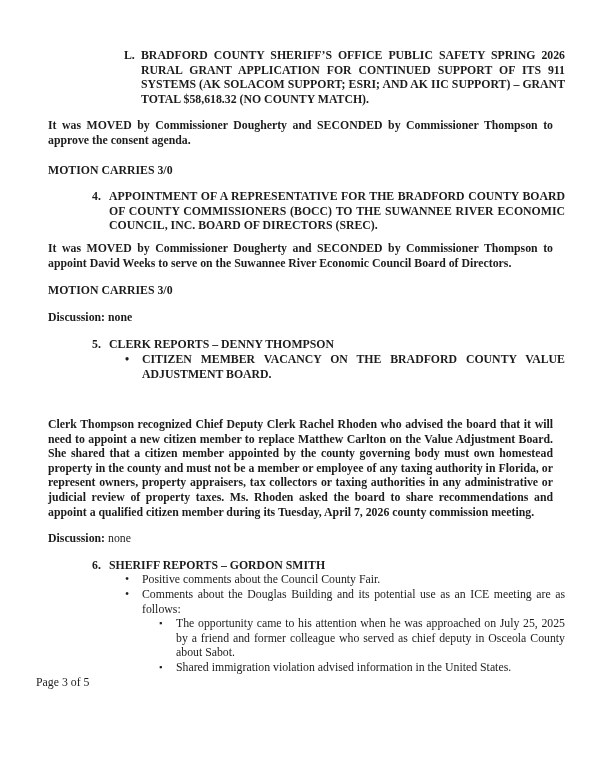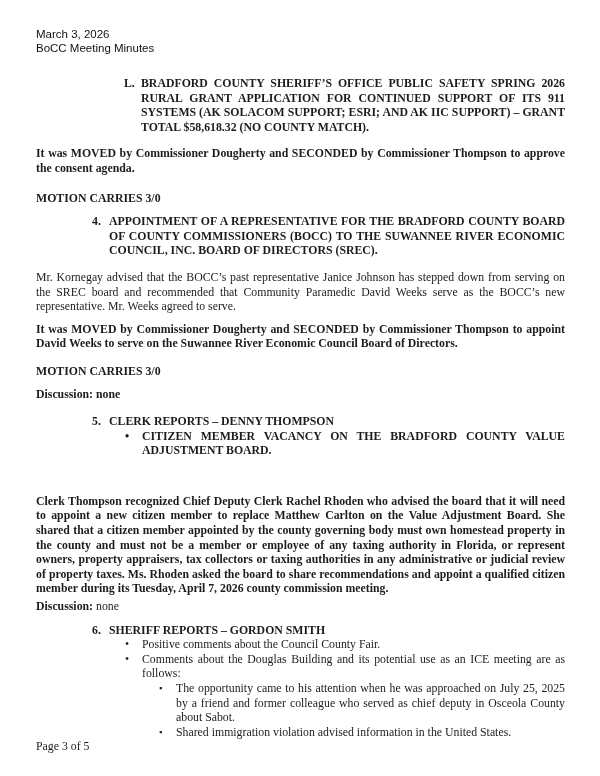--- a/index.html
+++ b/index.html
@@ -26,21 +26,21 @@
   
   .doc-header {
     font-family: "Liberation Sans", sans-serif;
     font-size: 11.5px;
     line-height: 14px;
     color: #111111;
   }
   
   .para {
     text-align: justify;
-    margin: 0;
+    margin: 12px;
   }
   .bold { font-weight: bold; }
   
   .hang {
     display: flex;
     margin: 0;
   }
   .hang .marker {
     flex: 0 0 17px;
     font-weight: bold;
@@ -73,40 +73,35 @@
   .footer {
     text-align: left;
     margin: 0;
   }
 </style>
 </head>
 <body>
 
 <div class="page">
 
-  <div class="doc-header">
-    <div>March 3, 2026</div>
-    <div>BoCC Meeting Minutes</div>
-  </div>
 
   <div class="hang indent-letter bold mt-itemL">
     <span class="marker">L.</span>
     <div class="hang-text">BRADFORD COUNTY SHERIFF’S OFFICE PUBLIC SAFETY SPRING 2026 RURAL GRANT APPLICATION FOR CONTINUED SUPPORT OF ITS 911 SYSTEMS (AK SOLACOM SUPPORT; ESRI; AND AK IIC SUPPORT) – GRANT TOTAL $58,618.32 (NO COUNTY MATCH).</div>
   </div>
 
   <p class="para bold mt-motion1">It was MOVED by Commissioner Dougherty and SECONDED by Commissioner Thompson to approve the consent agenda.</p>
 
   <p class="para bold mt-carry1">MOTION CARRIES 3/0</p>
 
   <div class="hang indent-number bold mt-item4">
     <span class="marker">4.</span>
     <div class="hang-text">APPOINTMENT OF A REPRESENTATIVE FOR THE BRADFORD COUNTY BOARD OF COUNTY COMMISSIONERS (BOCC) TO THE SUWANNEE RIVER ECONOMIC COUNCIL, INC. BOARD OF DIRECTORS (SREC).</div>
   </div>
 
-  <p class="para mt-korne">Mr. Kornegay advised that the BOCC’s past representative Janice Johnson has stepped down from serving on the SREC board and recommended that Community Paramedic David Weeks serve as the BOCC’s new representative. Mr. Weeks agreed to serve.</p>
 
   <p class="para bold mt-motion2">It was MOVED by Commissioner Dougherty and SECONDED by Commissioner Thompson to appoint David Weeks to serve on the Suwannee River Economic Council Board of Directors.</p>
 
   <p class="para bold mt-carry2">MOTION CARRIES 3/0</p>
 
   <p class="para mt-disc1"><span class="bold">Discussion:</span><span>&nbsp;</span><span class="bold">none</span></p>
 
   <div class="hang indent-number bold mt-item5">
     <span class="marker">5.</span>
     <div class="hang-text">CLERK REPORTS – DENNY THOMPSON</div>

